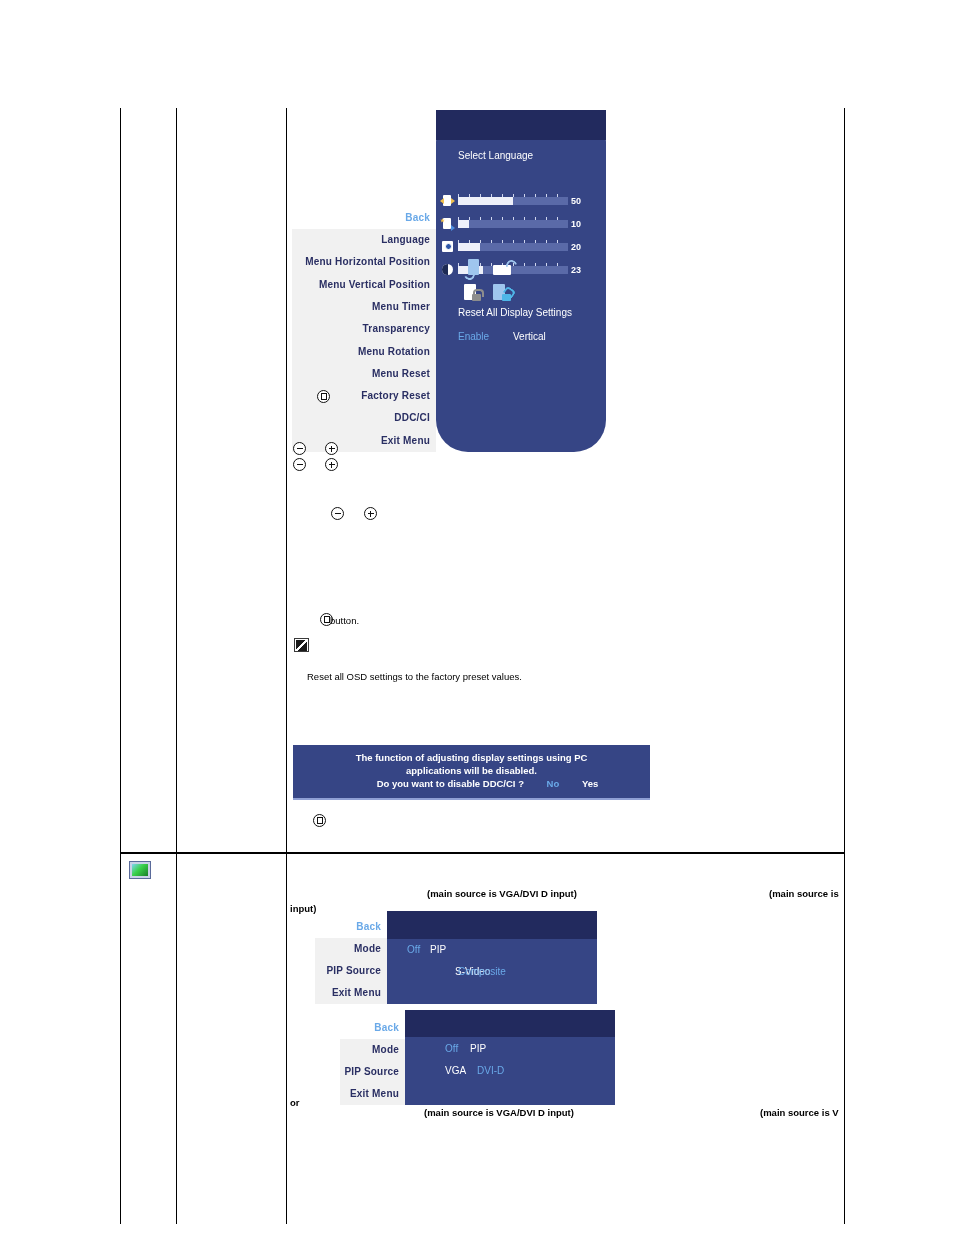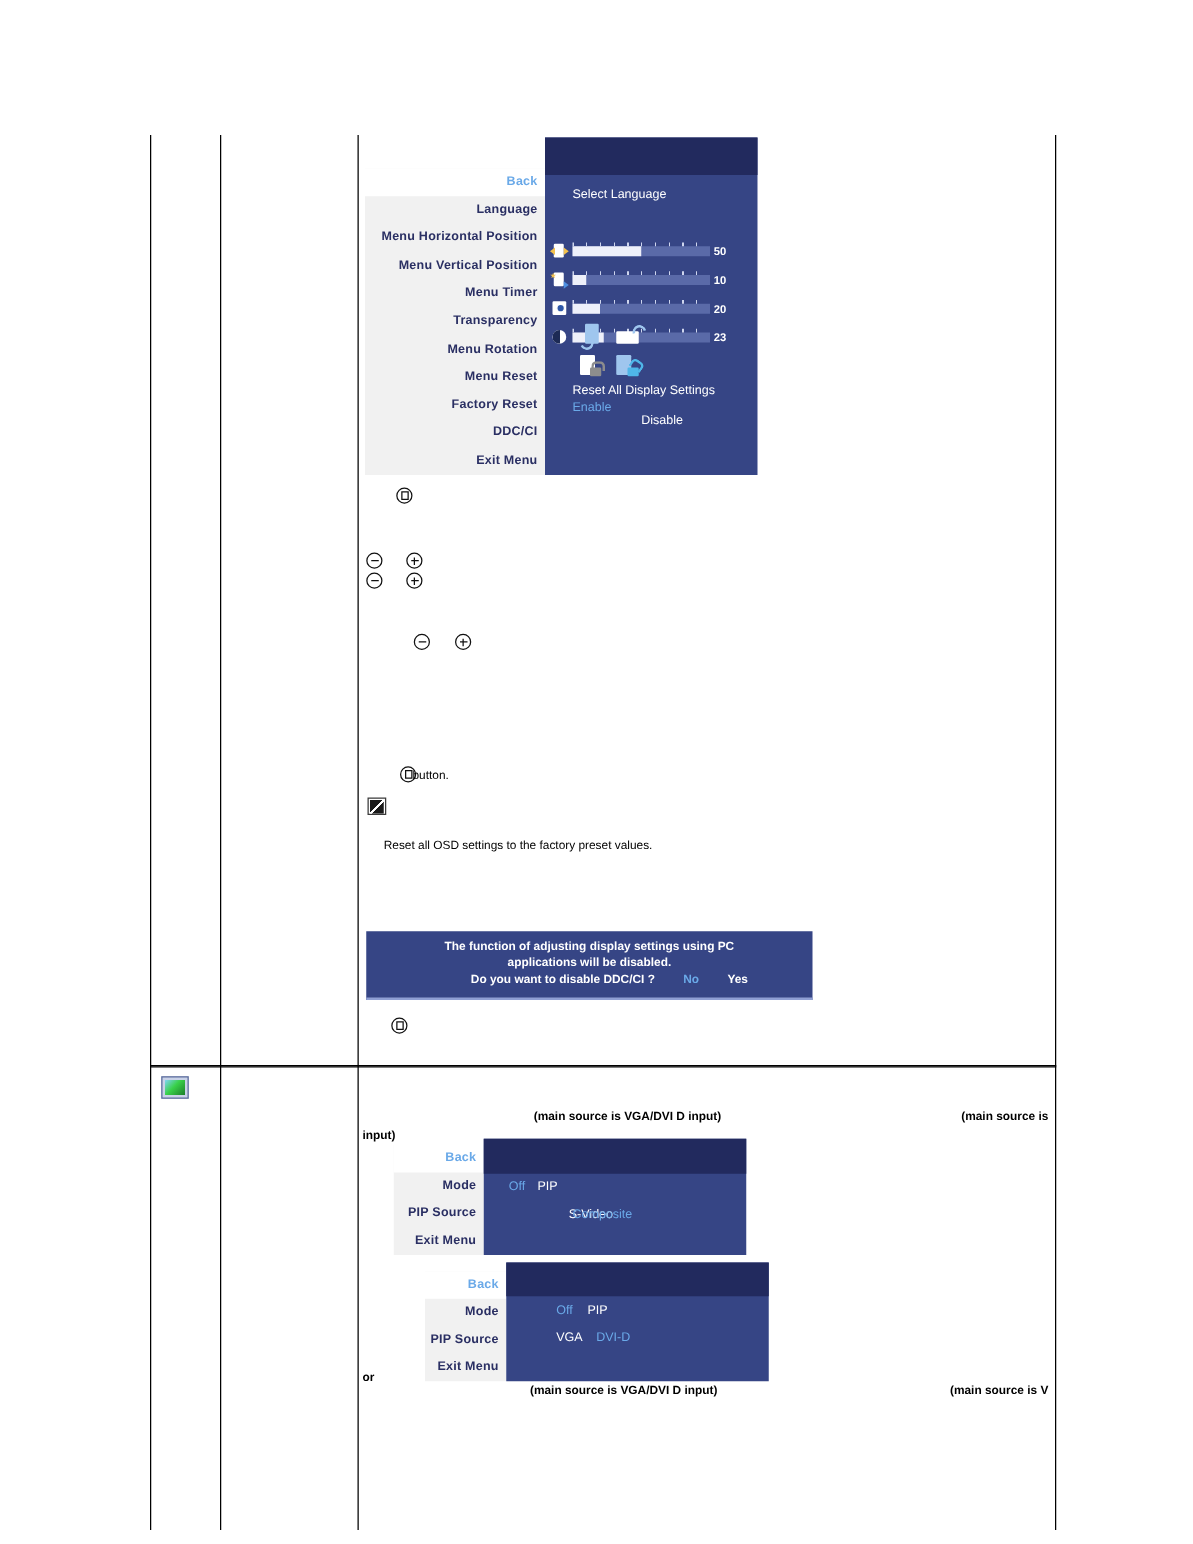--- a/index.html
+++ b/index.html
@@ -66,21 +66,21 @@
     position:relative;
   }
   .osd-right .hdr{
     background:#222a5e;
     width:100%;
   }
 
   
   #osd-main{ left:292px; top:110px; }
   #osd-main .osd-left{ width:144px; }
-  #osd-main .osd-right{ width:170px; height:270px; }
+  #osd-main .osd-right{ width:170px; height:342px;border-radius:32px; }
   #osd-main .hdr{ height:30px; }
 
   .val-label{
     position:absolute;
     color:#ffffff;
     font-size:10px;
     font-weight:normal;
     white-space:nowrap;
   }
   .val-label.hi{ color:#6aa9e8; }
@@ -349,22 +349,22 @@
       <span class="lock-body" style="left:8px;top:10px;"></span>
     </div>
     <div class="icon-cluster" style="left:57px; top:174px; width:26px;height:20px;">
       <span class="lock-page blue" style="left:0px;top:0px;"></span>
       <span class="lock-shackle open" style="left:11px;top:4px;transform:rotate(35deg);"></span>
       <span class="lock-body open" style="left:9px;top:10px;"></span>
     </div>
 
     <div class="val-label" style="left:22px; top:197px;">Reset All Display Settings</div>
 
-    <div class="val-label hi" style="left:22px; top:211px;">Enable</div>
-    <div class="val-label" style="left:77px; top:221px;">Disable</div>
+    <div class="val-label hi" style="left:22px; top:221px;">Enable</div>
+    <div class="val-label" style="left:77px; top:221px;">Vertical</div>
   </div>
 </div>
 
 <div class="ctl menu" style="left:317px; top:390px;"></div>
 
 <div class="ctl minus" style="left:293px; top:442px;"></div>
 <div class="ctl plus" style="left:325px; top:442px;"></div>
 <div class="ctl minus" style="left:293px; top:458px;"></div>
 <div class="ctl plus" style="left:325px; top:458px;"></div>
 

